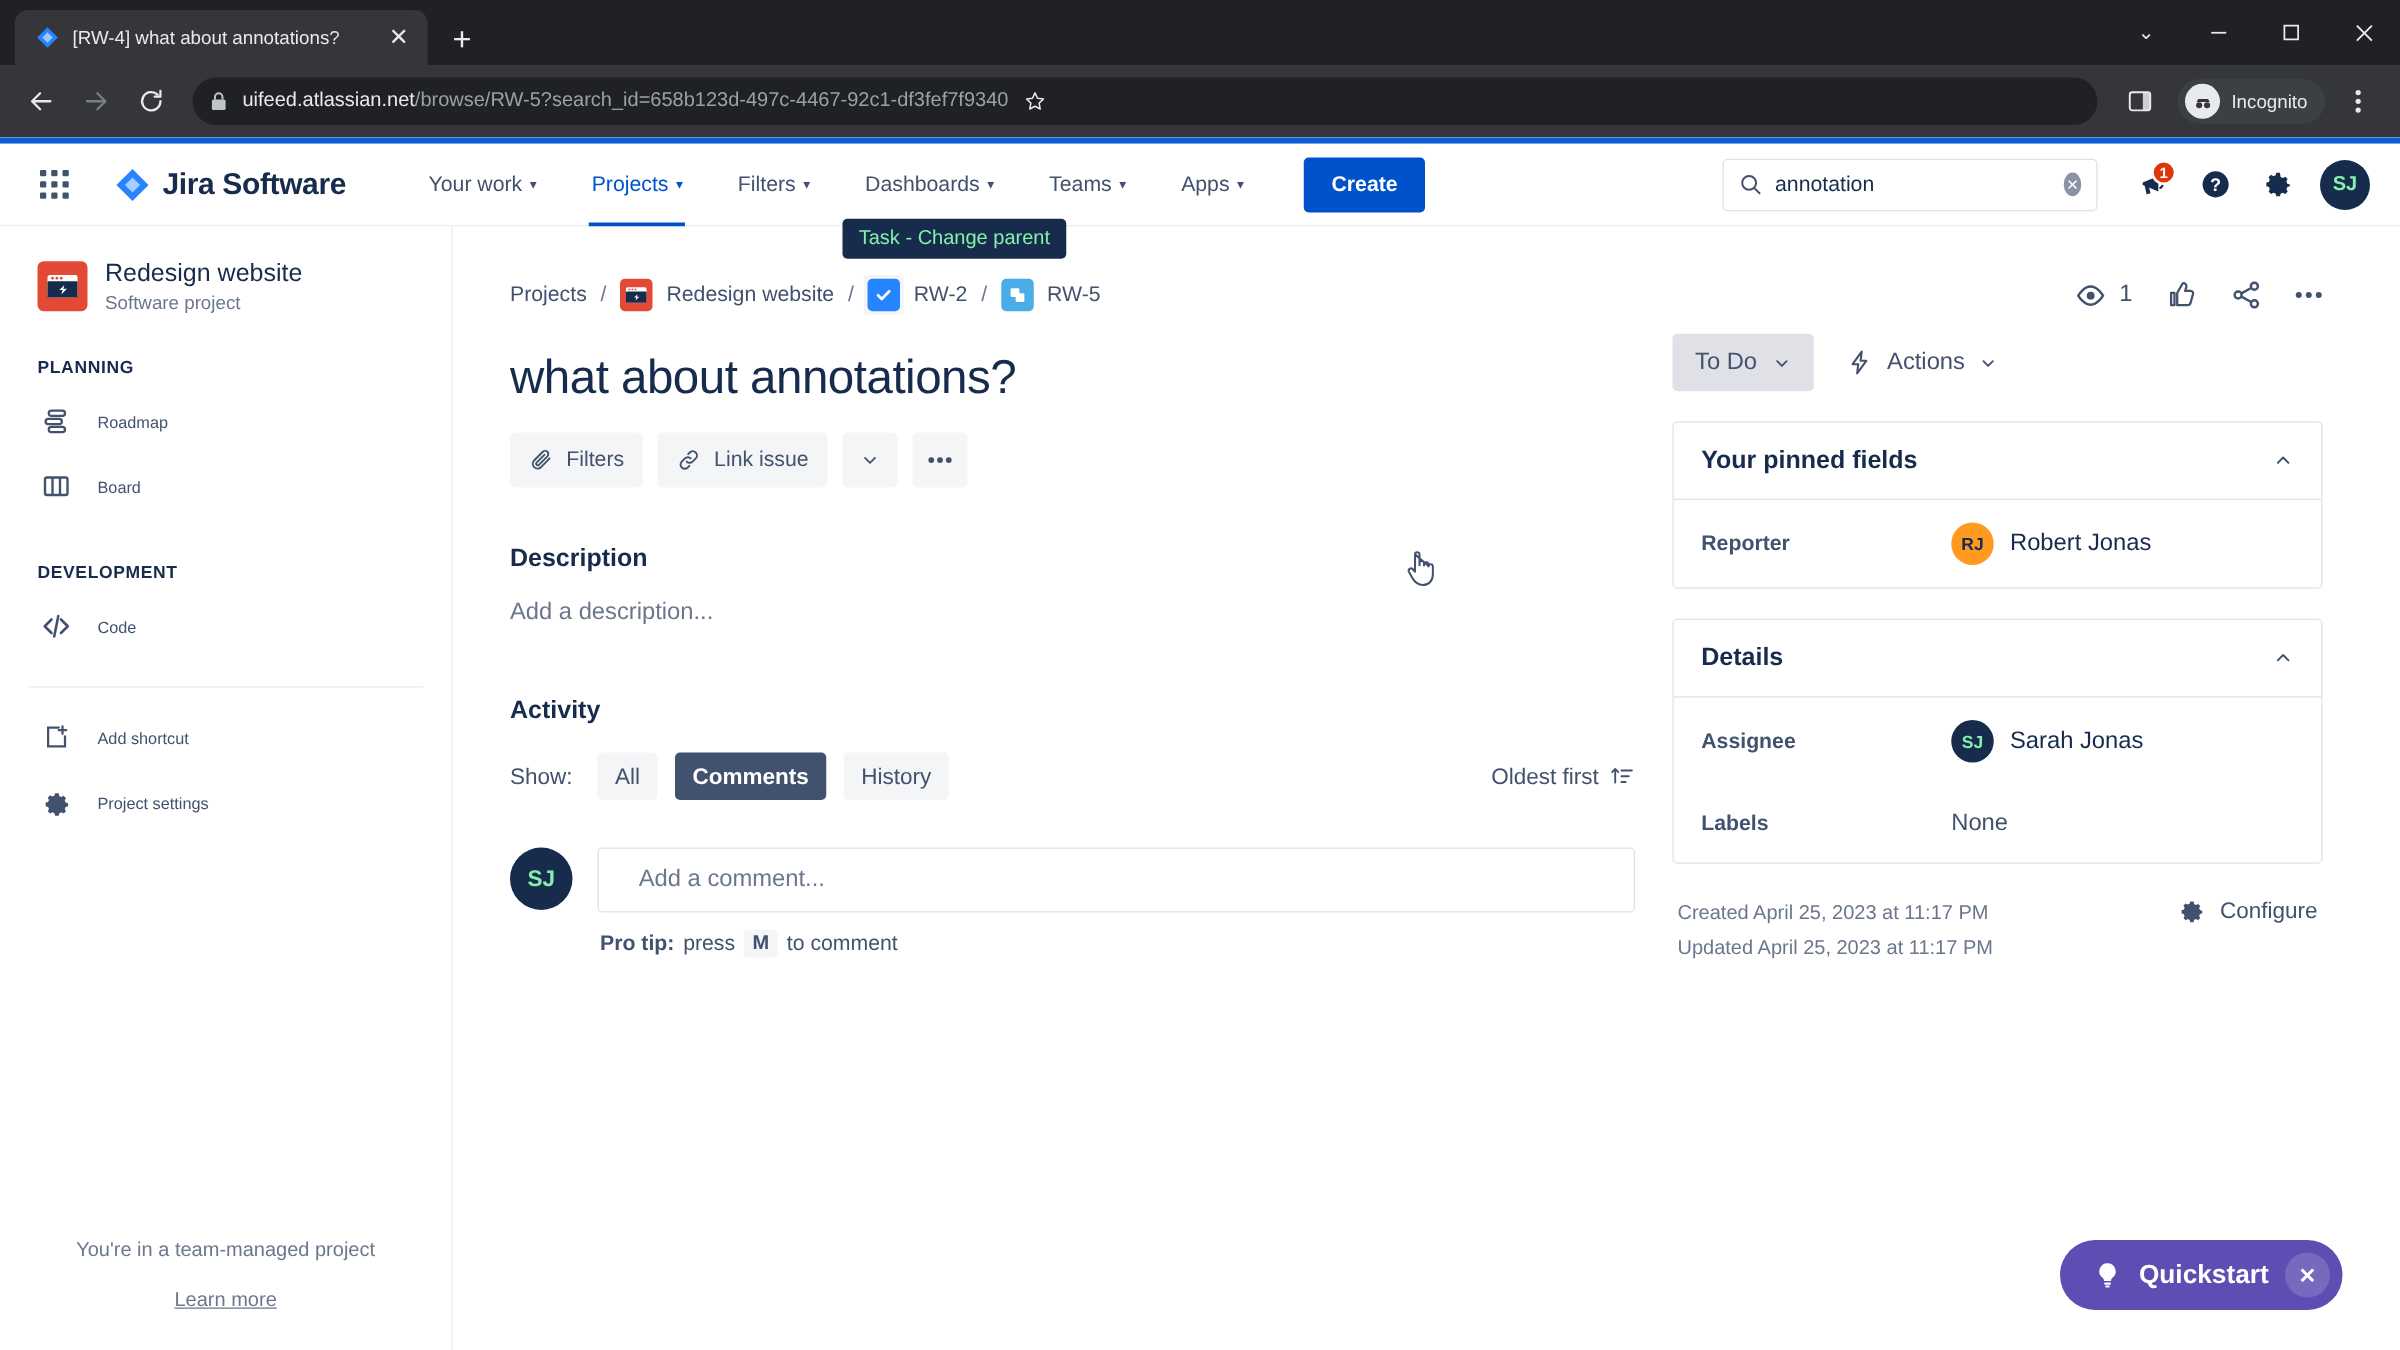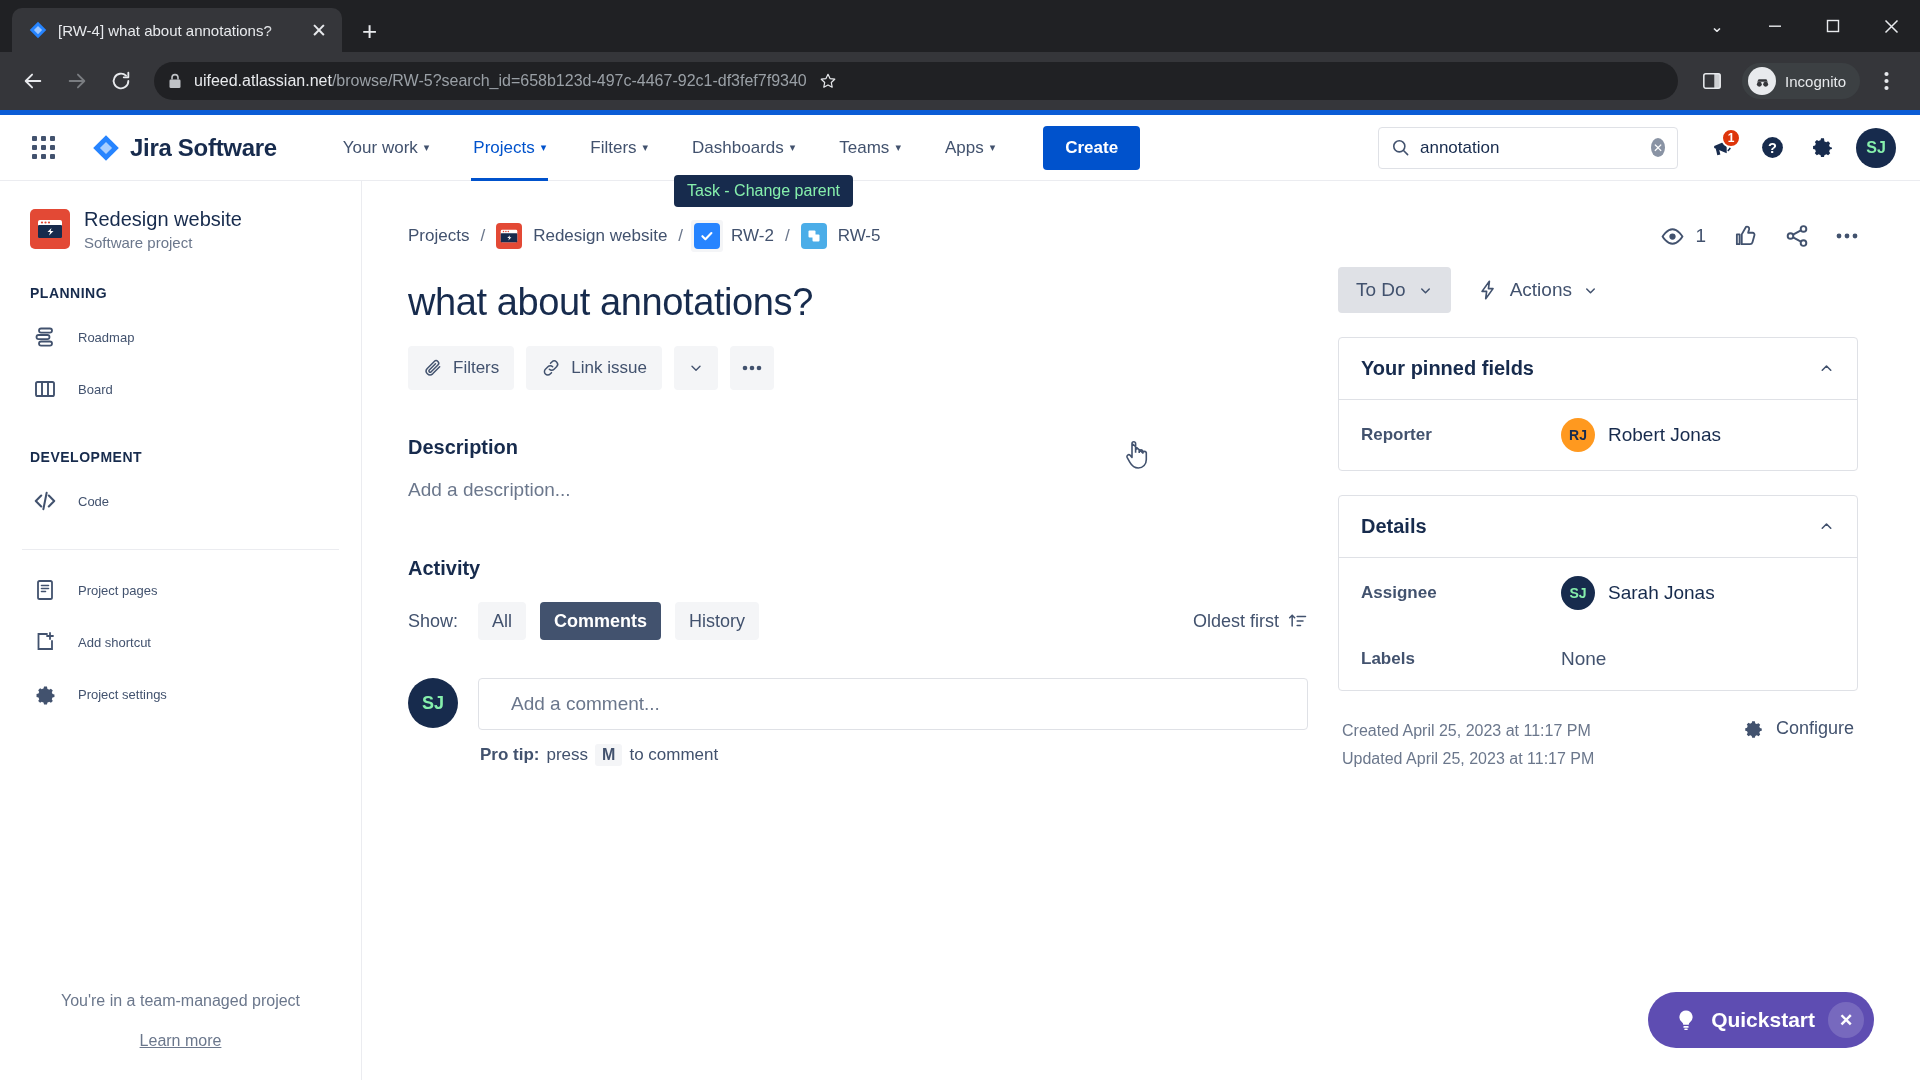--- a/index.html
+++ b/index.html
@@ -447,29 +447,20 @@
               </svg>
           </span>
           <span>Code</span>
         </div>
 
         <div class="sb-divider"></div>
 
         <div class="sb-item">
           <span class="sb-icon">
             <svg width="24" height="24" viewBox="0 0 24 24">
-                <rect x="5" y="3" width="14" height="18" rx="1.6" fill="none" stroke="#42526e" stroke-width="1.8"></rect>
-                <path d="M8.5 7.5h7M8.5 10.5h7M8.5 13.5h4" stroke="#42526e" stroke-width="1.6" stroke-linecap="round"></path>
-              </svg>
-          </span>
-          <span>Project pages</span>
-        </div>
-        <div class="sb-item">
-          <span class="sb-icon">
-            <svg width="24" height="24" viewBox="0 0 24 24">
                 <path d="M14 4H5.5v15H19v-8" fill="none" stroke="#42526e" stroke-width="1.8" stroke-linecap="round"></path>
                 <path d="M17 3v6M14 6h6" stroke="#42526e" stroke-width="1.8" stroke-linecap="round"></path>
               </svg>
           </span>
           <span>Add shortcut</span>
         </div>
         <div class="sb-item">
           <span class="sb-icon">
             <svg width="25" height="25" viewBox="0 0 24 24">
                 <path d="M12 8.6a3.4 3.4 0 1 0 0 6.8 3.4 3.4 0 0 0 0-6.8zm8.6 3.4-1.9-.5a6.9 6.9 0 0 0-.66-1.6l.95-1.7-1.8-1.8-1.7.95a6.9 6.9 0 0 0-1.6-.66L13.4 4.4h-2.8l-.5 1.9a6.9 6.9 0 0 0-1.6.66l-1.7-.95-1.8 1.8.95 1.7a6.9 6.9 0 0 0-.66 1.6l-1.9.5v2.8l1.9.5c.15.56.37 1.1.66 1.6l-.95 1.7 1.8 1.8 1.7-.95c.5.29 1.04.51 1.6.66l.5 1.9h2.8l.5-1.9c.56-.15 1.1-.37 1.6-.66l1.7.95 1.8-1.8-.95-1.7c.29-.5.51-1.04.66-1.6l1.9-.5z" fill="#42526e"></path>

